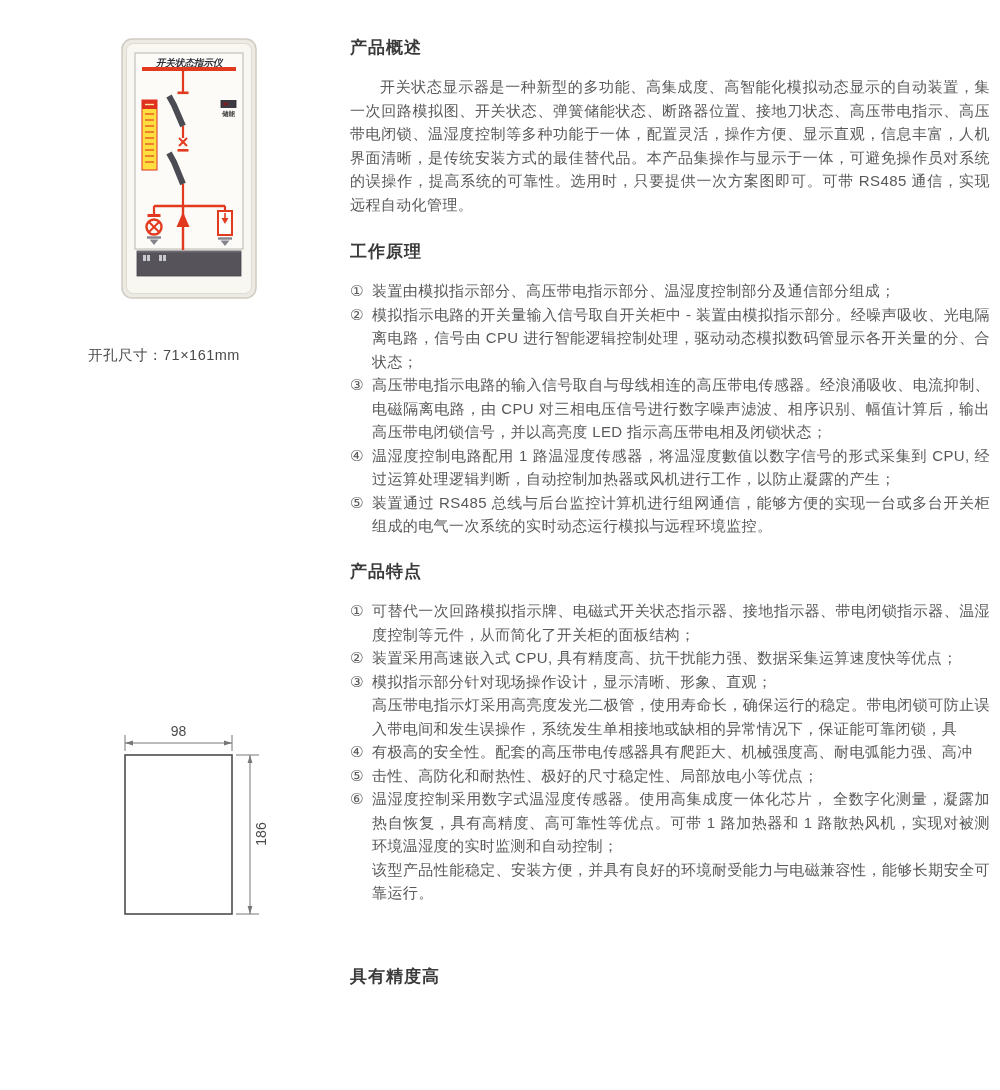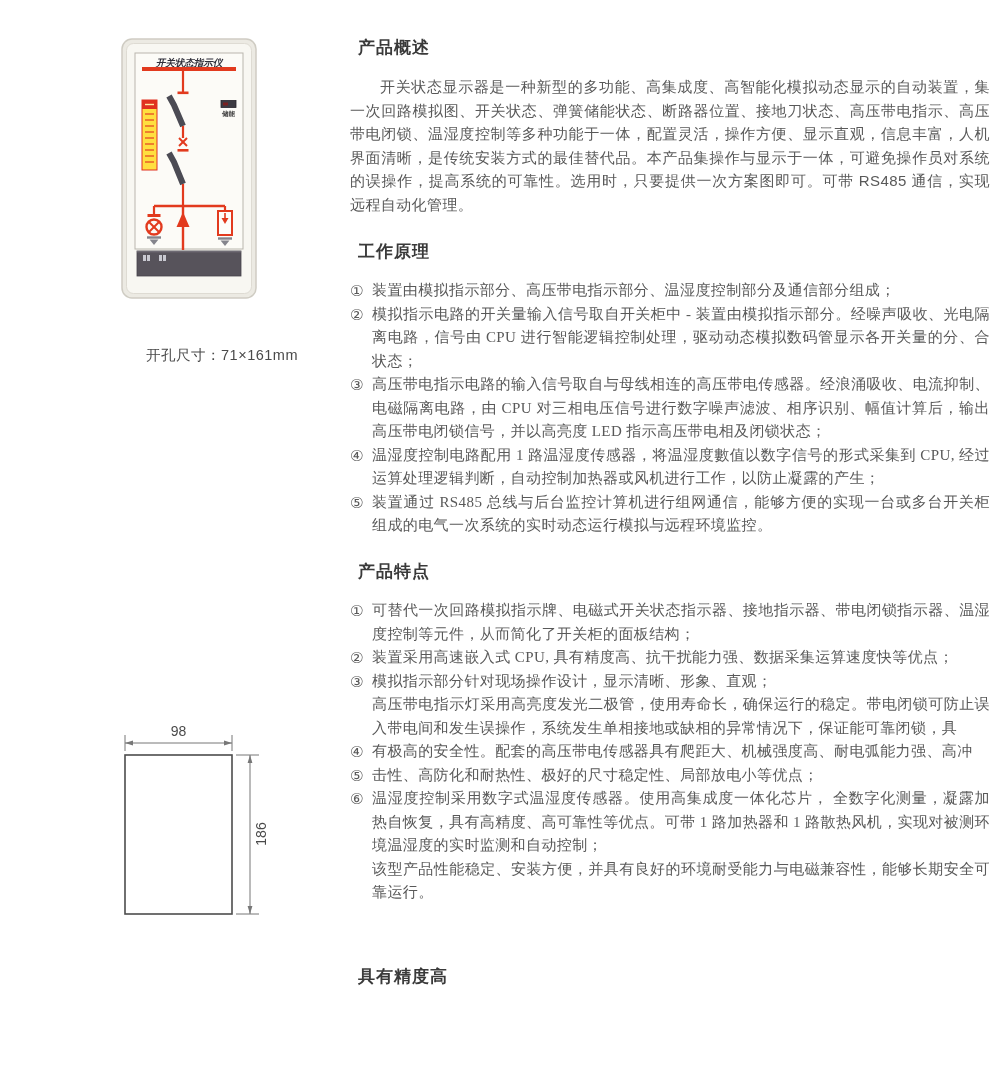--- a/index.html
+++ b/index.html
@@ -7,46 +7,46 @@
     width:1000px;height:1090px;position:relative;background:#ffffff;
     font-family:"Liberation Sans","DejaVu Sans",sans-serif;
     -webkit-font-smoothing:antialiased;
   }
   .page{position:absolute;inset:0;overflow:hidden;}
 
   
   .device-wrap{position:absolute;left:121px;top:38px;width:137px;height:262px;}
   .dim-label{
     position:absolute;font-size:14.5px;color:#4a4a4a;letter-spacing:.5px;
-    text-align:right;white-space:nowrap;
+    text-align:left;white-space:nowrap;
   }
   .cutout-label{left:88px;top:346px;width:210px;}
   .outline-label{left:66px;top:676px;width:250px;}
   .diag1{position:absolute;left:118px;top:398px;}
   .diag2{position:absolute;left:112px;top:722px;}
 
   
   .section{position:absolute;left:350px;width:640px;}
   .sec-overview{top:36px;}
   .sec-principle{top:240px;}
   .sec-features{top:560px;}
   .sec-application{top:965px;}
   .section h2{
-    margin:0 0 16px 8px;font-size:17px;font-weight:bold;color:#3a3a3a;letter-spacing:1px;
+    margin:0 0 16px 0;font-size:17px;font-weight:bold;color:#3a3a3a;letter-spacing:1px;
   }
   .para{
     font-size:15px;line-height:23.5px;color:#595959;letter-spacing:.4px;
     text-align:justify;text-indent:2em;margin:0;
   }
   .nlist{margin:0;padding:0;list-style:none;}
   .nlist li{
     display:flex;font-size:15px;line-height:23.5px;color:#595959;letter-spacing:.4px;
   }
   .nlist .mk{flex:0 0 22px;text-align:left;}
-  .nlist .tx{flex:1;text-align:justify;font-family:Liberation Serif, serif;}
+  .nlist .tx{flex:1;text-align:justify;}
 </style>
 </head>
 <body>
 
 <div class="page">
 
   <div class="device-wrap">
     <svg width="137" height="262" viewBox="0 0 137 262">
 
       <rect x="1" y="1" width="134" height="259" rx="10" fill="#eceae3" stroke="#cfccc3" stroke-width="1.5"></rect>

